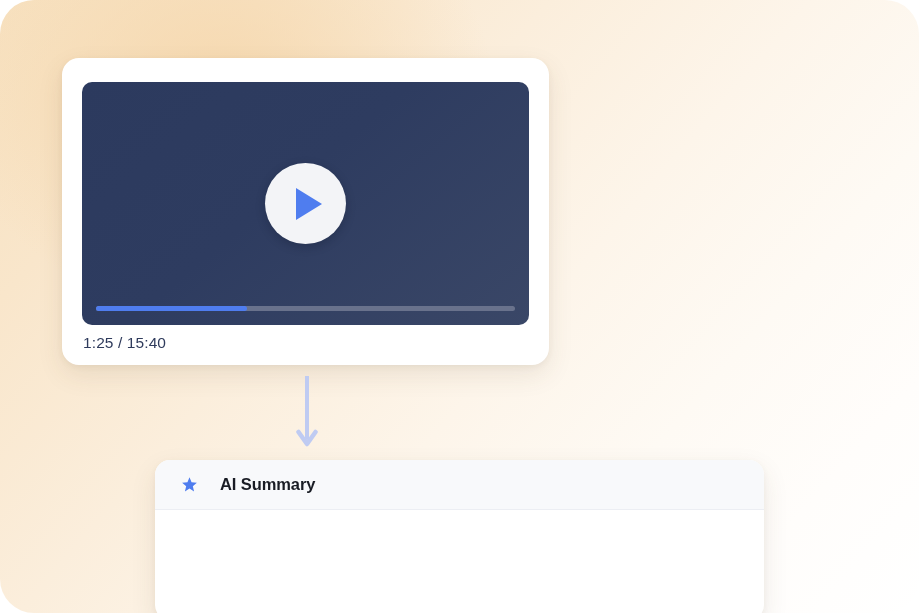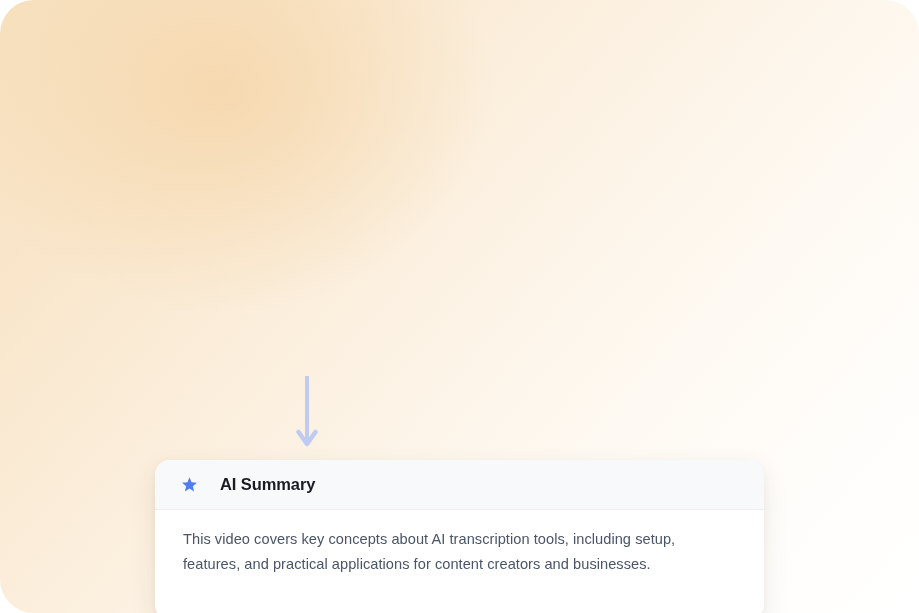--- a/index.html
+++ b/index.html
@@ -166,31 +166,46 @@
     line-height: 25px;
     color: #4a5568;
     letter-spacing: .05px;
   }
 </style>
 </head>
 <body>
 
 <div class="stage">
 
+  <div class="video-card">
+
+    <div class="video-screen">
+
+      <div class="play-button">
+        <div class="play-triangle"></div>
+      </div>
+
+      <div class="progress-track">
+        <div class="progress-fill" style="width: 36%;"></div>
+      </div>
+
+    </div>
+
+    <div class="video-time">1:25 / 15:40</div>
+  </div>
 
   <svg class="arrow" viewBox="0 0 22 76">
     <line x1="11" y1="0" x2="11" y2="62" stroke="#BFCBF2" stroke-width="4" stroke-linecap="round"></line>
     <path d="M2.5 56 L11 68 L19.5 56" fill="none" stroke="#BFCBF2" stroke-width="4.5" stroke-linecap="round" stroke-linejoin="round"></path>
   </svg>
 
   <div class="summary-card">
 
     <div class="summary-header">
       <svg class="star-icon" viewBox="0 0 24 24">
         <path d="M12 1.8 L14.9 8.9 L22.4 9.5 L16.7 14.4 L18.5 21.8 L12 17.8 L5.5 21.8 L7.3 14.4 L1.6 9.5 L9.1 8.9 Z" fill="#4F7DEF"></path>
       </svg>
       <span class="summary-title">AI Summary</span>
     </div>
 
-    <div class="summary-body">This video covers key concepts about AI transcription tools, including setup, features, and practical applications for content creators and businesses.</div>
   </div>
 
 </div>
 
 </body></html>

